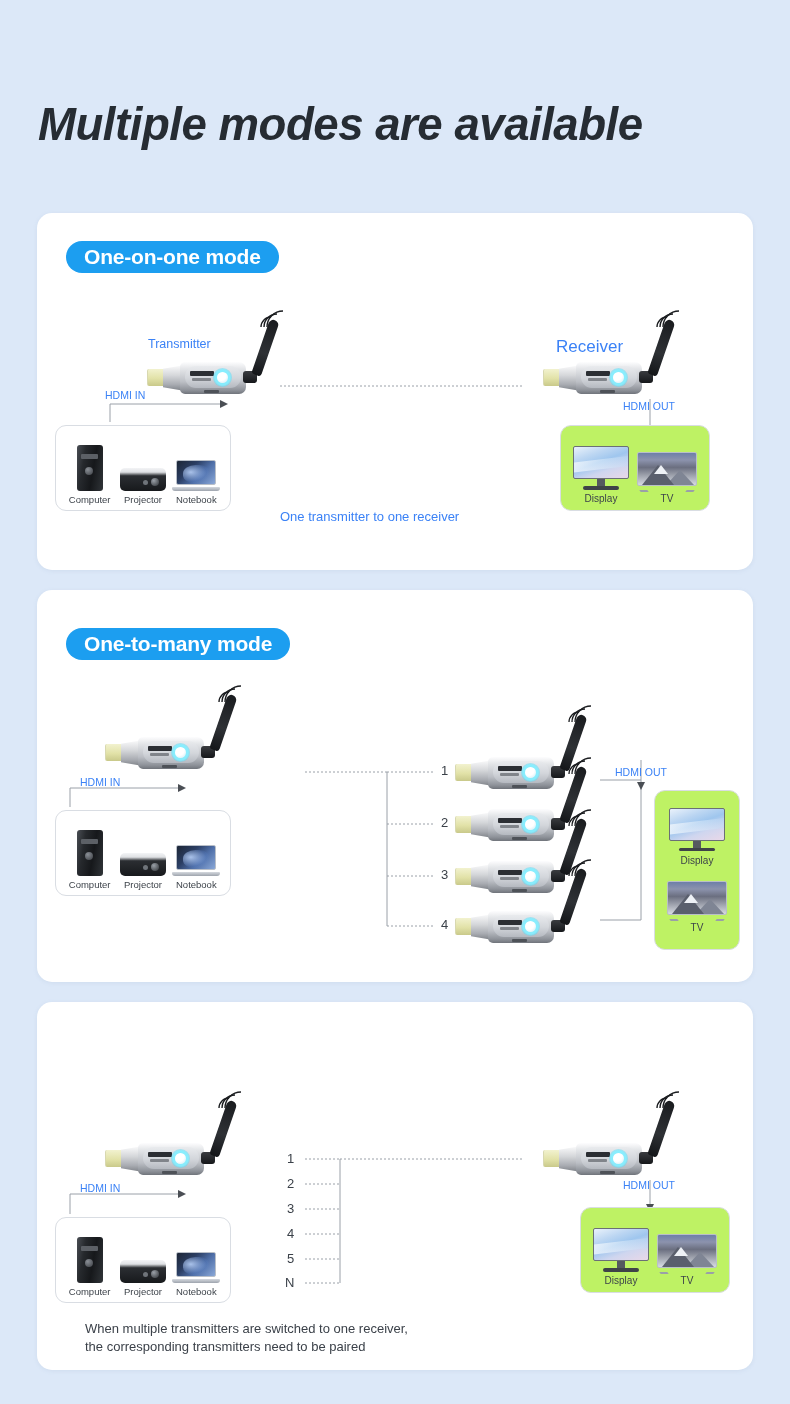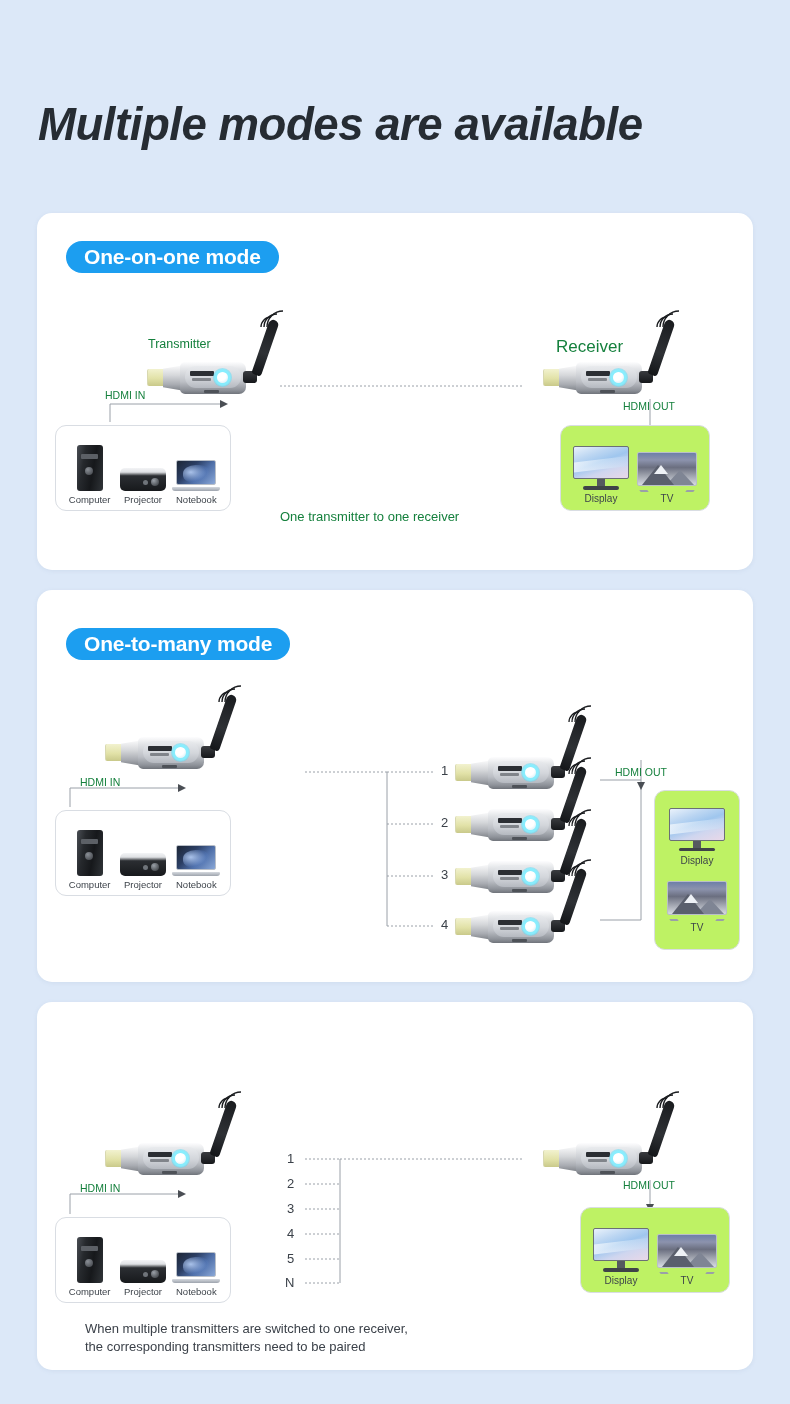--- a/index.html
+++ b/index.html
@@ -159,21 +159,21 @@
   .ico-tv .mtn2 { position:absolute; right:2px; bottom:0; width:0; height:0;
     border-left:14px solid transparent; border-right:14px solid transparent; border-bottom:15px solid #7f8594; }
   .ico-tv .snow { position:absolute; left:16px; bottom:11px; width:0; height:0;
     border-left:7px solid transparent; border-right:7px solid transparent; border-bottom:9px solid #eef1f6; }
   .ico-tv .legs { position:absolute; left:3px; bottom:-2px; width:54px; height:4px; }
   .ico-tv .legs::before, .ico-tv .legs::after { content:""; position:absolute; bottom:0; width:8px; height:2px;
     background:#9aa0a8; }
   .ico-tv .legs::before { left:0; transform: skewX(35deg); }
   .ico-tv .legs::after { right:0; transform: skewX(-35deg); }
 
-  .conn-label { position: absolute; font-size: 10.5px; color: #15803d; white-space: nowrap; }
+  .conn-label { position: absolute; font-size: 10.5px; color: #3b82f6; white-space: nowrap; }
   .caption { position: absolute; font-size: 12.6px; color: #3b4149; line-height: 1.42; white-space: pre-line; }
   .num-label { position: absolute; font-size: 13px; color: #3b4149; }
 
   svg.overlay { position: absolute; left: 0; top: 0; width: 100%; height: 100%; pointer-events: none; overflow: visible; }
 </style>
 </head>
 <body>
 
 <div class="page">
 

